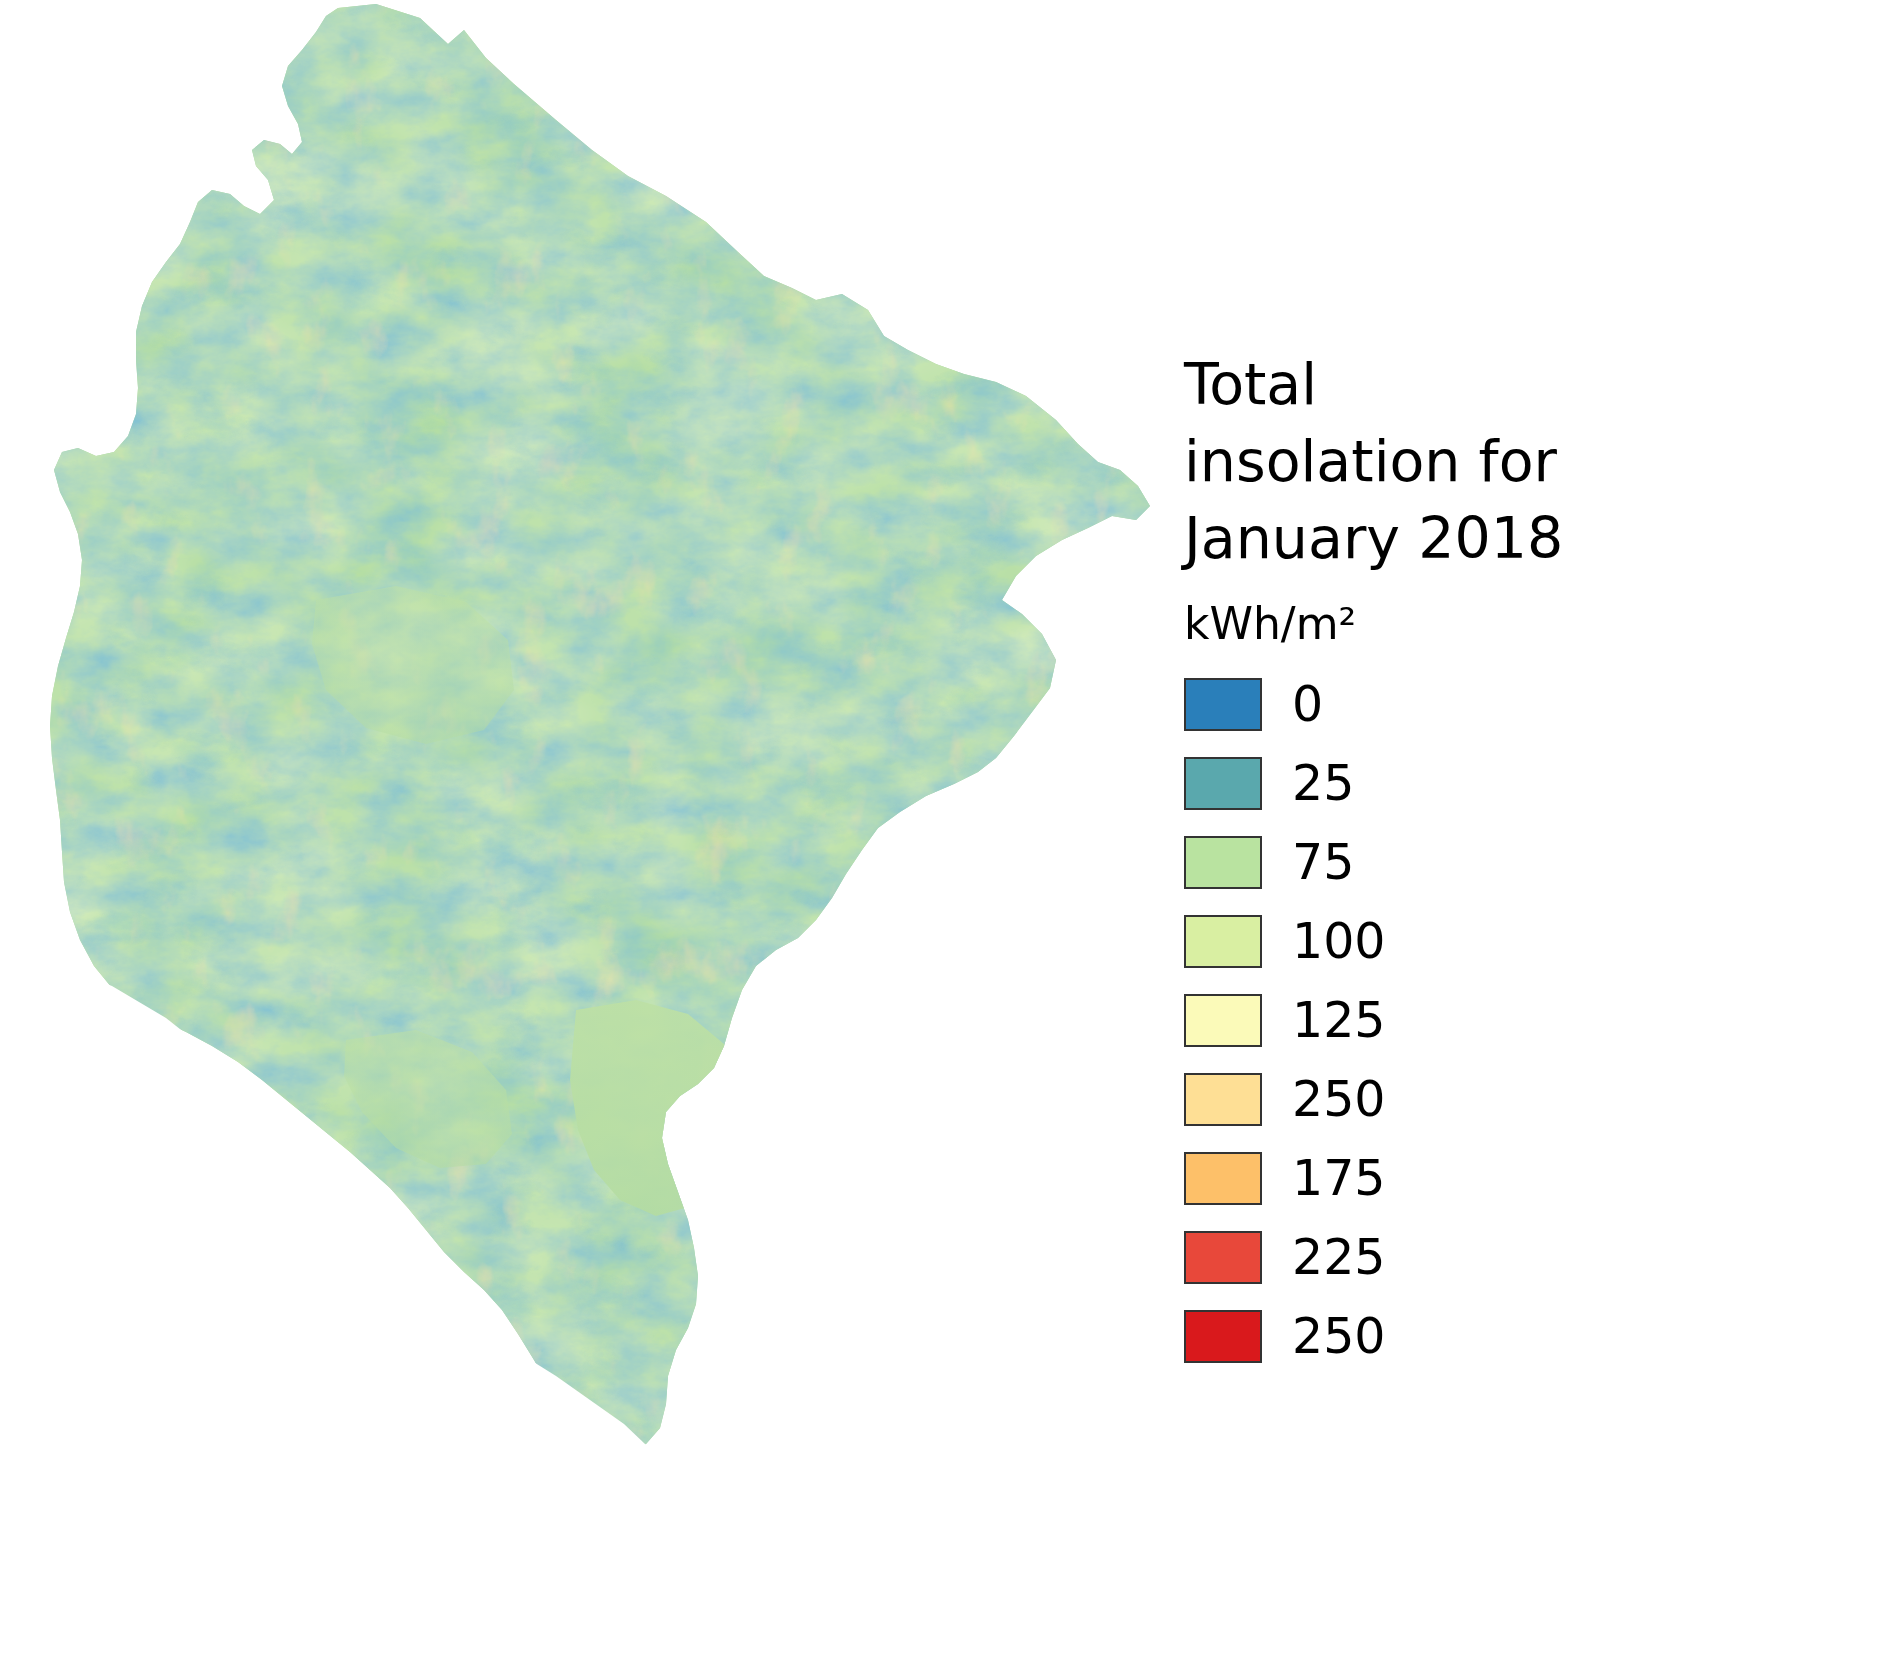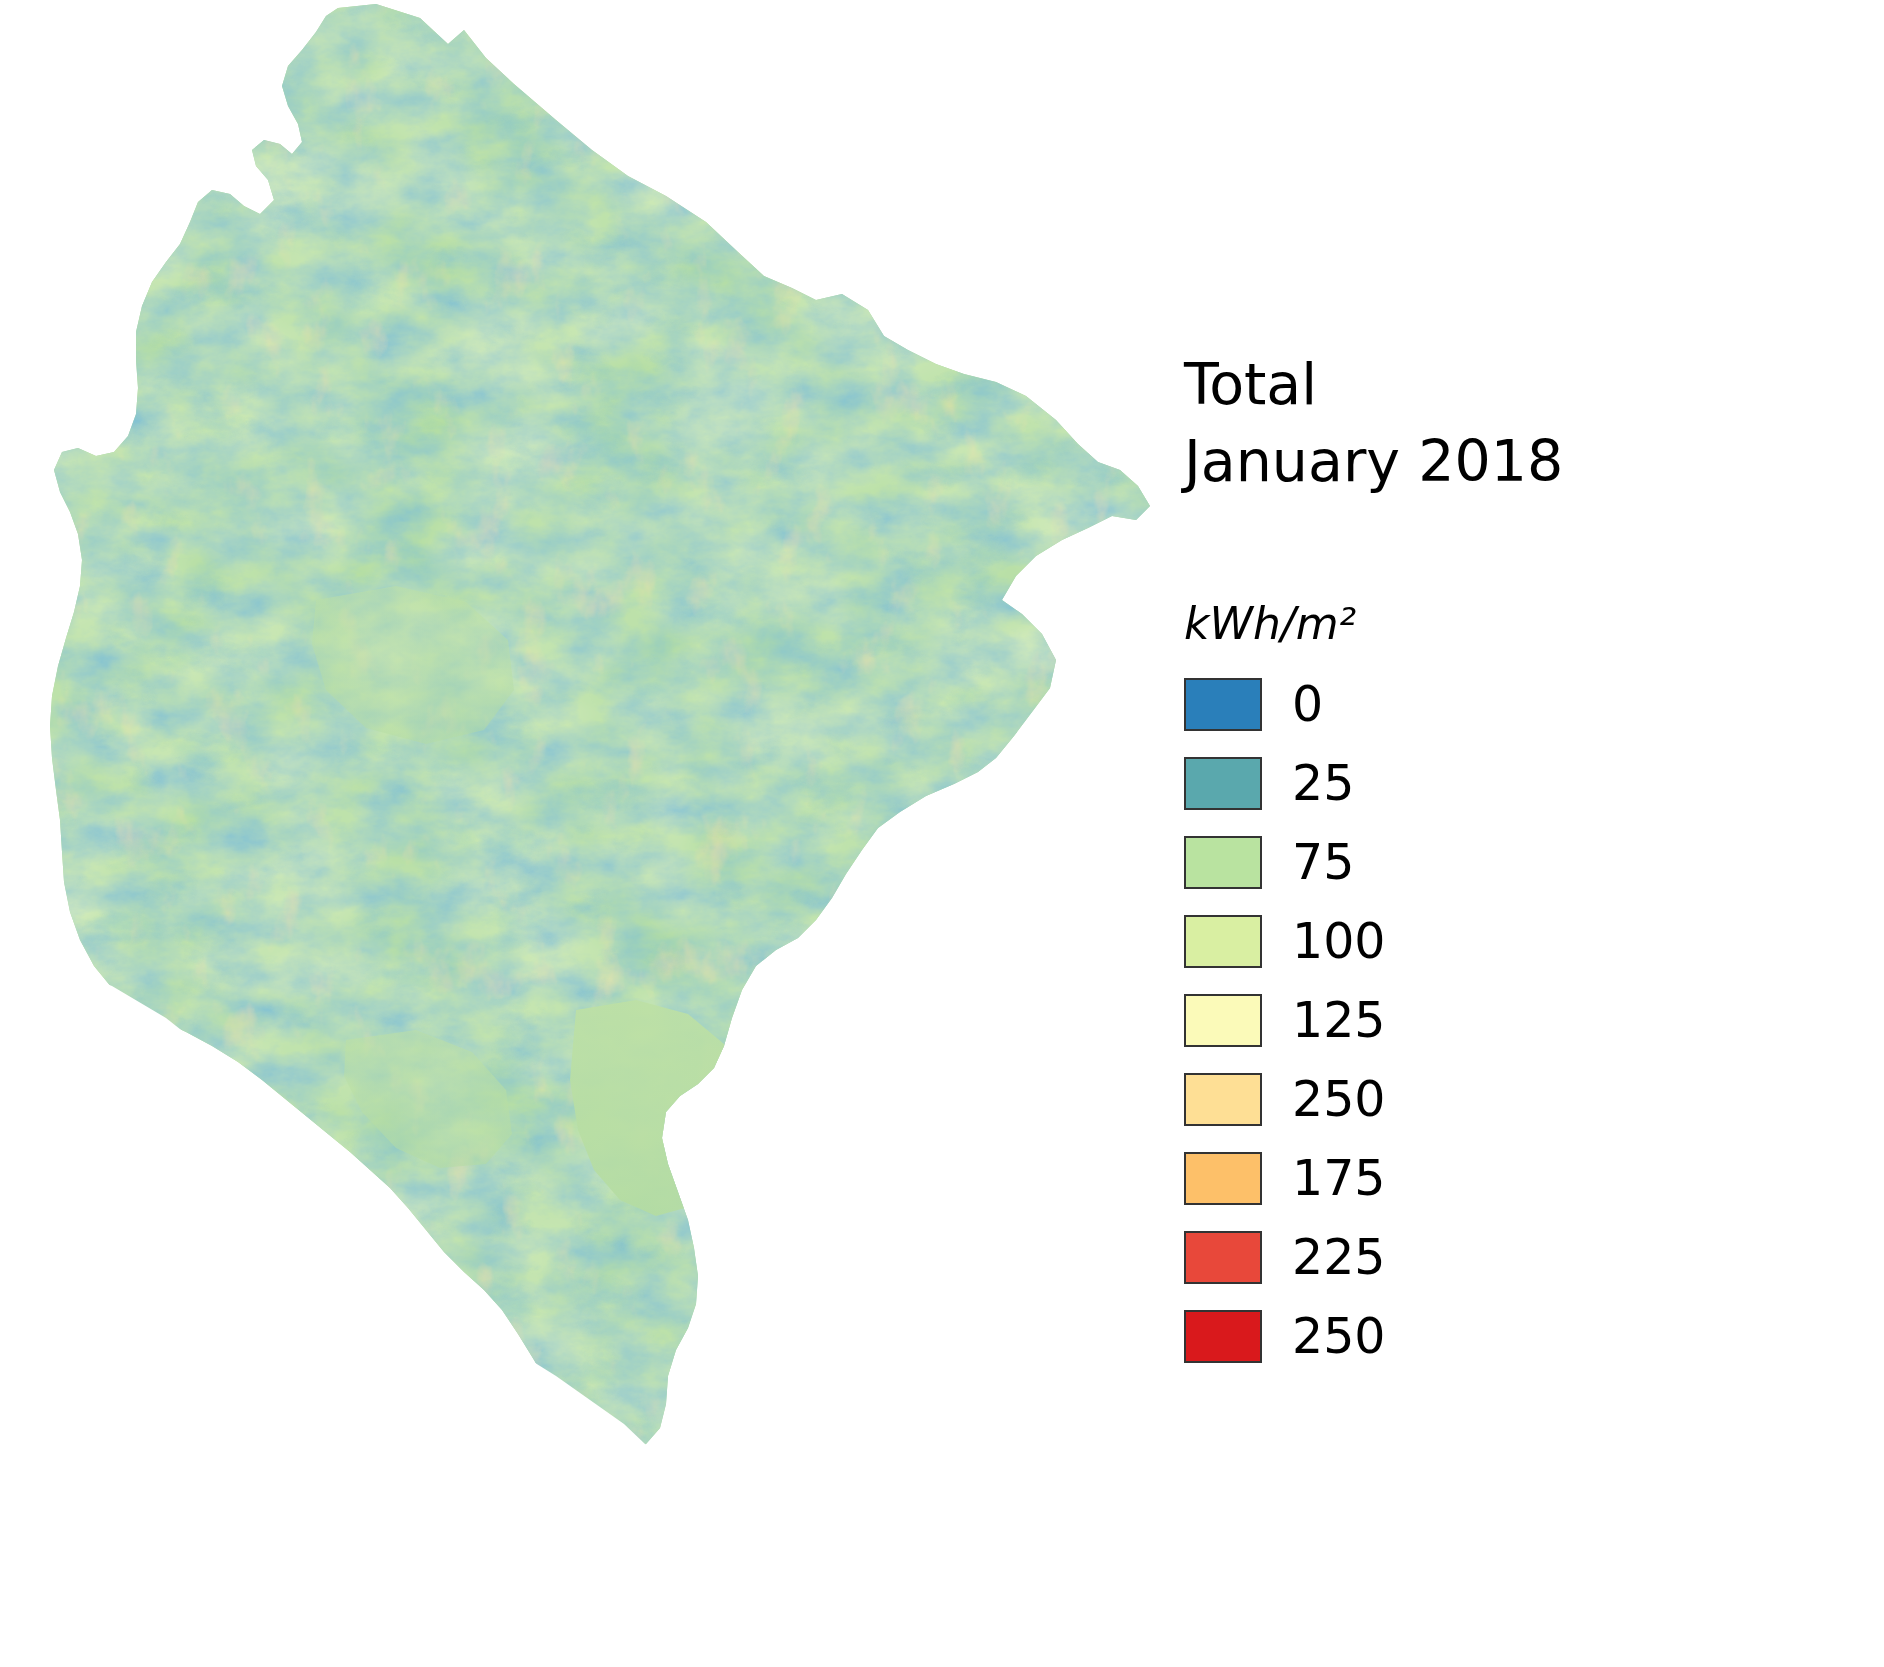--- a/index.html
+++ b/index.html
@@ -60,21 +60,20 @@
   }
   #map-title .tl { display: block; white-space: nowrap; }
 
   #legend-unit {
     position: absolute;
     left: 8px;
     top: 598px;
     font-size: 44px;
     line-height: 52px;
     color: #000000;
-    font-style: italic;
   }
 
   #legend-list {
     position: absolute;
     left: 8px;
     top: 665px;
     width: 620px;
   }
   .legend-row {
     display: flex;
@@ -228,20 +227,21 @@
                  L 612,1492 L 548,1450 L 486,1404 L 442,1362 Z"></path>
         <path d="M 0,0 L 1160,0 L 1160,1667 L 0,1667 Z" fill="none"></path>
       </g>
     </svg>
   </div>
 
   <div id="legend-panel">
 
     <div id="map-title">
       <span class="tl">Total</span>
+      <span class="tl">insolation for</span>
       <span class="tl">January 2018</span>
     </div>
 
     <div id="legend-unit">kWh/m²</div>
 
     <div id="legend-list">
 
       <div class="legend-row">
         <span class="legend-swatch" style="background-color: rgb(42, 127, 186);"></span>
         <span class="legend-label">0</span>

